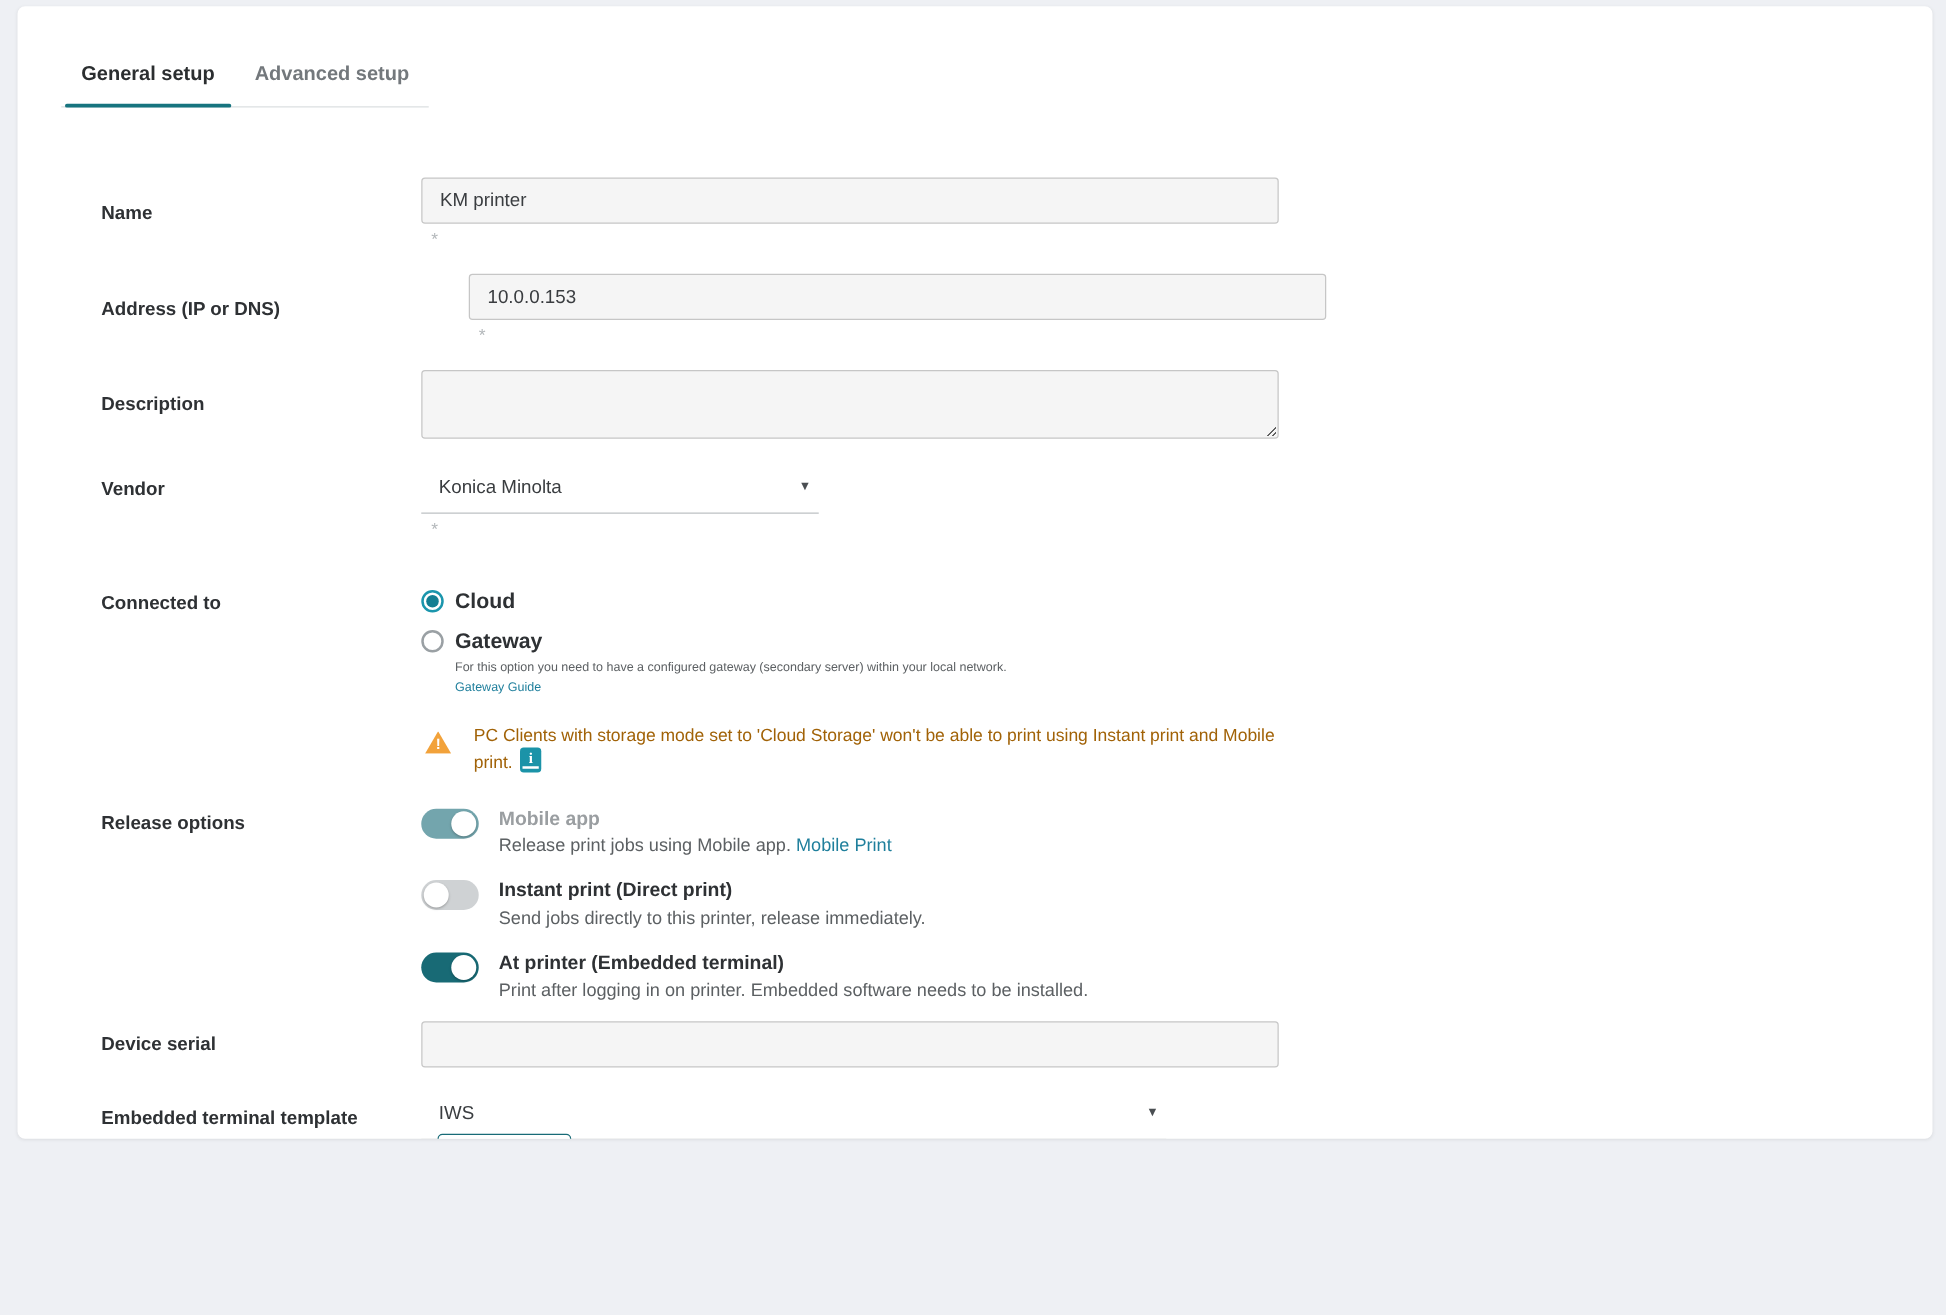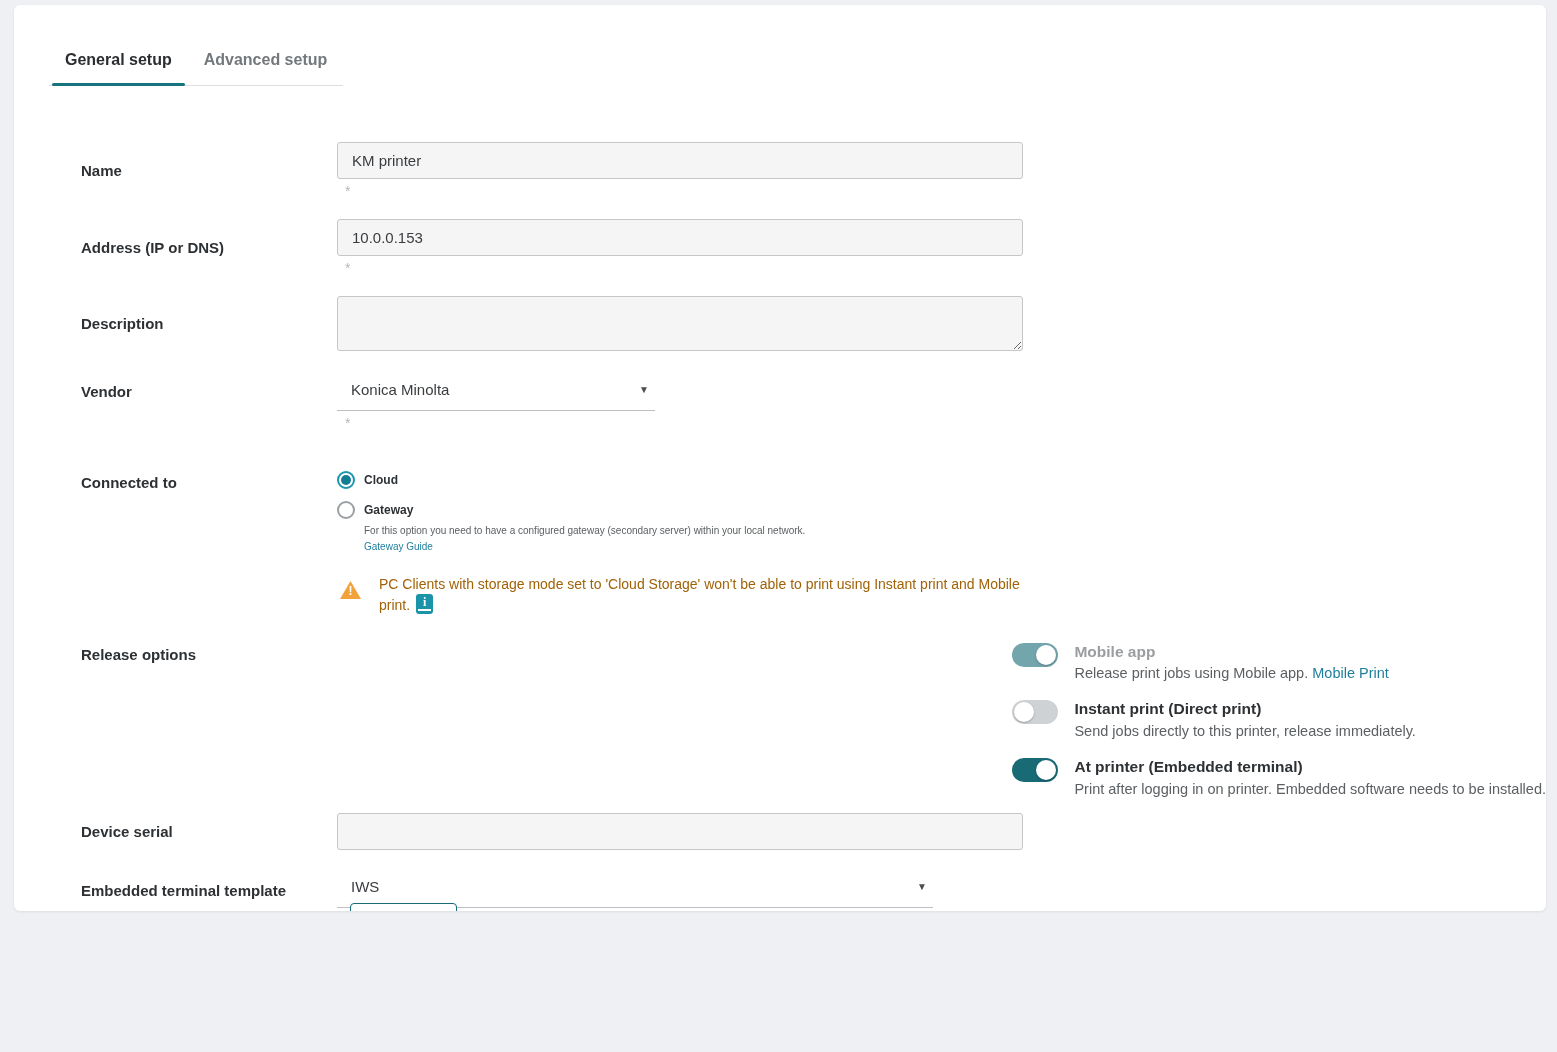--- a/index.html
+++ b/index.html
@@ -78,21 +78,21 @@
     resize:both;
   }
   .req-star {
     margin-left:8px;
     margin-top:4px;
     color:#b4b8bb;
     font-size:14px;
   }
 
   .row-name    { margin-bottom:20px; }
-  .row-address { margin-bottom:20px; }
+  .row-address { margin-bottom:20px;gap:38px; }
   .row-desc    { margin-bottom:26px; }
   .row-vendor  { margin-bottom:40px; }
 
   .select-line {
     display:flex;
     align-items:center;
     justify-content:space-between;
     border-bottom:1px solid #bdc1c4;
     padding:4px 6px 12px 14px;
     font-size:15px;
@@ -131,21 +131,21 @@
   .radio.checked::after {
     content:"";
     position:absolute;
     left:2px; top:2px;
     width:10px; height:10px;
     border-radius:50%;
     background:#137e92;
   }
   .radio-label {
     margin-left:9px;
-    font-size:12px;
+    font-size:17px;
     font-weight:600;
     color:#2e3134;
   }
   .radio-help {
     margin:6px 0 0 27px;
     font-size:10px;
     color:#5c6063;
     max-width:640px;
     line-height:1.25;
   }
@@ -241,21 +241,21 @@
     line-height:1.2;
   }
   .toggle-title.muted { color:#9a9ea1; font-weight:600; }
   .toggle-desc {
     margin-top:4px;
     font-size:14.5px;
     color:#5c6063;
   }
 
   .row-connected { margin-bottom:0; }
-  .row-release  { margin-bottom:16px;justify-content:space-between; }
+  .row-release  { margin-bottom:16px; }
   .row-serial   { margin-bottom:24px; }
 
   .add-new-btn {
     margin-left:13px;
     margin-top:-5px;
     height:38px;
     padding:0 18px;
     background:#fff;
     border:1px solid #186b77;
     border-radius:4px;

